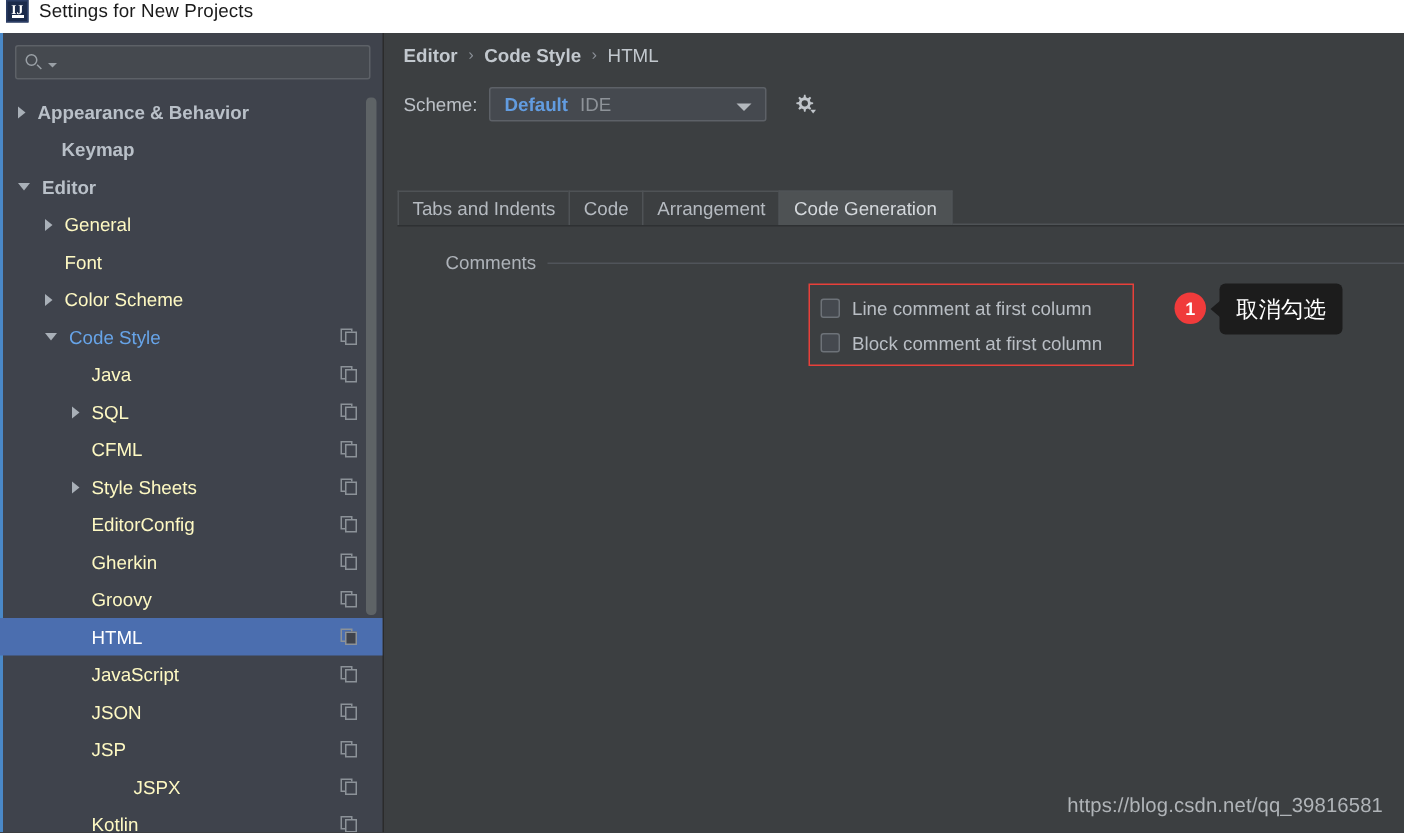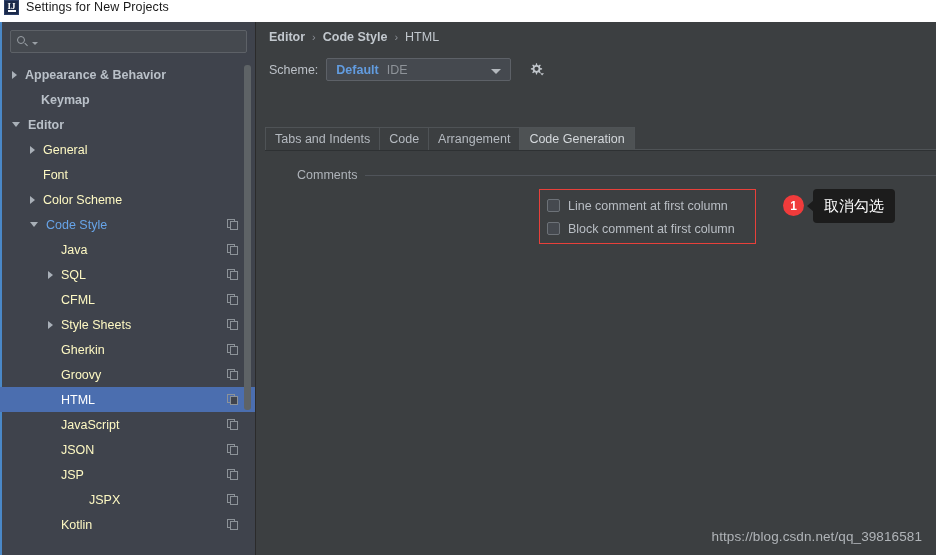--- a/index.html
+++ b/index.html
@@ -452,20 +452,28 @@
           <span class="tw none"></span>
           <span class="tree-label">CFML</span>
           <span class="copy-icon">
             <i class="back"></i>
             <i class="front"></i>
           </span>
         </div>
         <div class="tree-row" style="padding-left: 48px;">
           <span class="tw right"></span>
           <span class="tree-label">Style Sheets</span>
+          <span class="copy-icon">
+            <i class="back"></i>
+            <i class="front"></i>
+          </span>
+        </div>
+        <div class="tree-row" style="padding-left: 48px;">
+          <span class="tw none"></span>
+          <span class="tree-label">EditorConfig</span>
           <span class="copy-icon">
             <i class="back"></i>
             <i class="front"></i>
           </span>
         </div>
         <div class="tree-row" style="padding-left: 48px;">
           <span class="tw none"></span>
           <span class="tree-label">Gherkin</span>
           <span class="copy-icon">
             <i class="back"></i>

